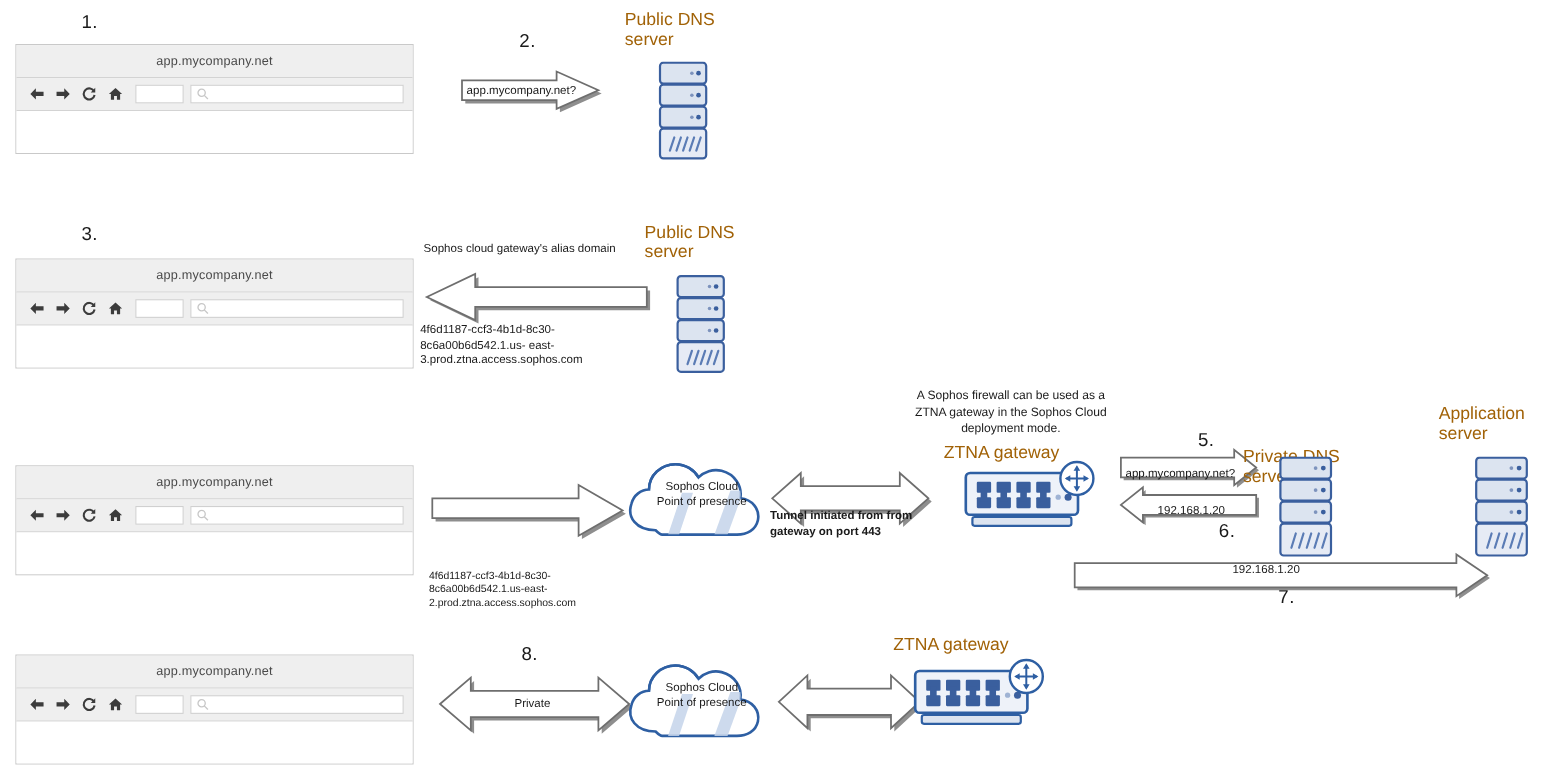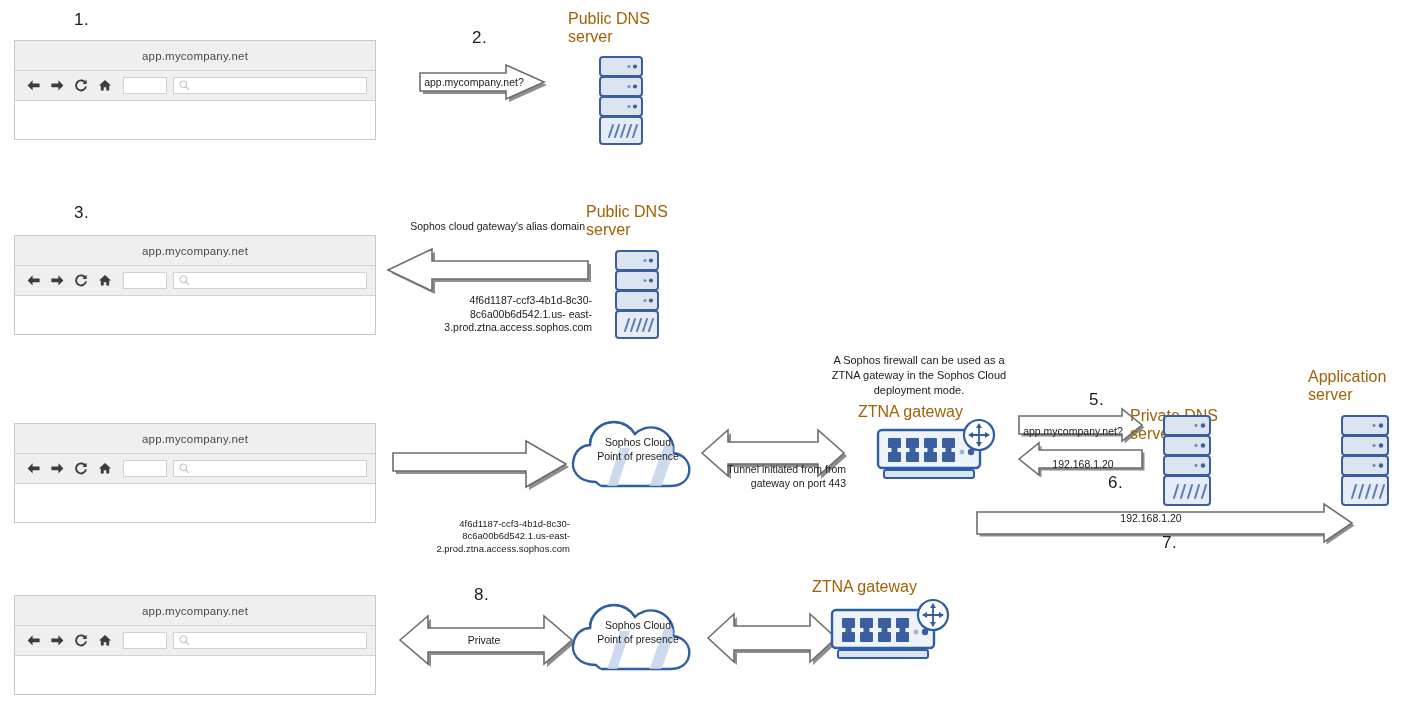--- a/index.html
+++ b/index.html
@@ -47,21 +47,21 @@
   
   .arrow-wrap{position:absolute;}
   .arrow-wrap svg{display:block;overflow:visible;}
   .arrow-poly{fill:#ffffff;stroke:#6e6e6e;stroke-width:1.6;stroke-linejoin:miter;}
   .arrow-shadow{fill:#8e8e8e;}
   .arrow-label{
     position:absolute;font-size:10.5px;color:#1a1a1a;text-align:center;
     white-space:nowrap;line-height:1.25;
   }
   .arrow-cap{
-    position:absolute;font-size:10.5px;color:#1a1a1a;text-align:right;
+    position:absolute;font-size:10.5px;color:#1a1a1a;text-align:left;
     line-height:1.3;
   }
 
   
   .node-title{
     position:absolute;text-align:left;font-size:16px;color:#a16207;
     line-height:1.15;white-space:pre-line;
   }
   .note-text{
     position:absolute;text-align:center;font-size:11px;color:#1a1a1a;
@@ -314,21 +314,21 @@
 </div>
 <div class="cloud-label" style="left:558px;top:436px;">Sophos Cloud
 Point of presence</div>
 
 <div class="arrow-wrap" style="left:702px;top:428px;">
   <svg width="142" height="50" viewBox="0 0 142 50">
     <path class="arrow-shadow" d="M0 25 L26 2 L26 14 L116 14 L116 2 L142 25 L116 48 L116 36 L26 36 L26 48 Z" transform="translate(3,3)"></path>
     <path class="arrow-poly" d="M0 25 L26 2 L26 14 L116 14 L116 2 L142 25 L116 48 L116 36 L26 36 L26 48 Z"></path>
   </svg>
 </div>
-<div class="arrow-cap" style="left:700px;top:463px;width:146px;">Tunnel initiated from
+<div class="arrow-cap" style="left:700px;top:463px;width:146px;font-weight:bold;">Tunnel initiated from
 from gateway on port
 443</div>
 
 <div class="note-text" style="left:820px;top:353px;width:198px;">A Sophos firewall can be used as a
 ZTNA gateway in the Sophos Cloud
 deployment mode.</div>
 
 <div class="node-title" style="left:858px;top:403px;width:150px;">ZTNA gateway</div>
 
 <div class="gw-ico" style="left:874px;top:418px;">

